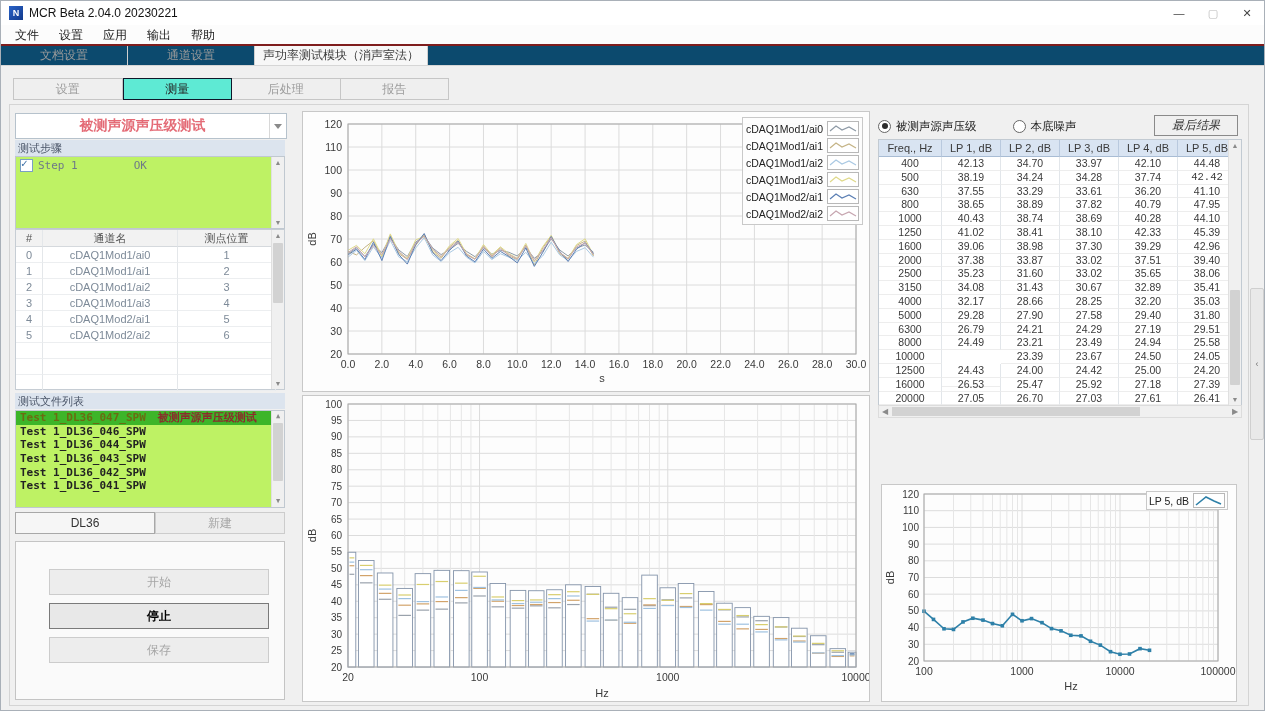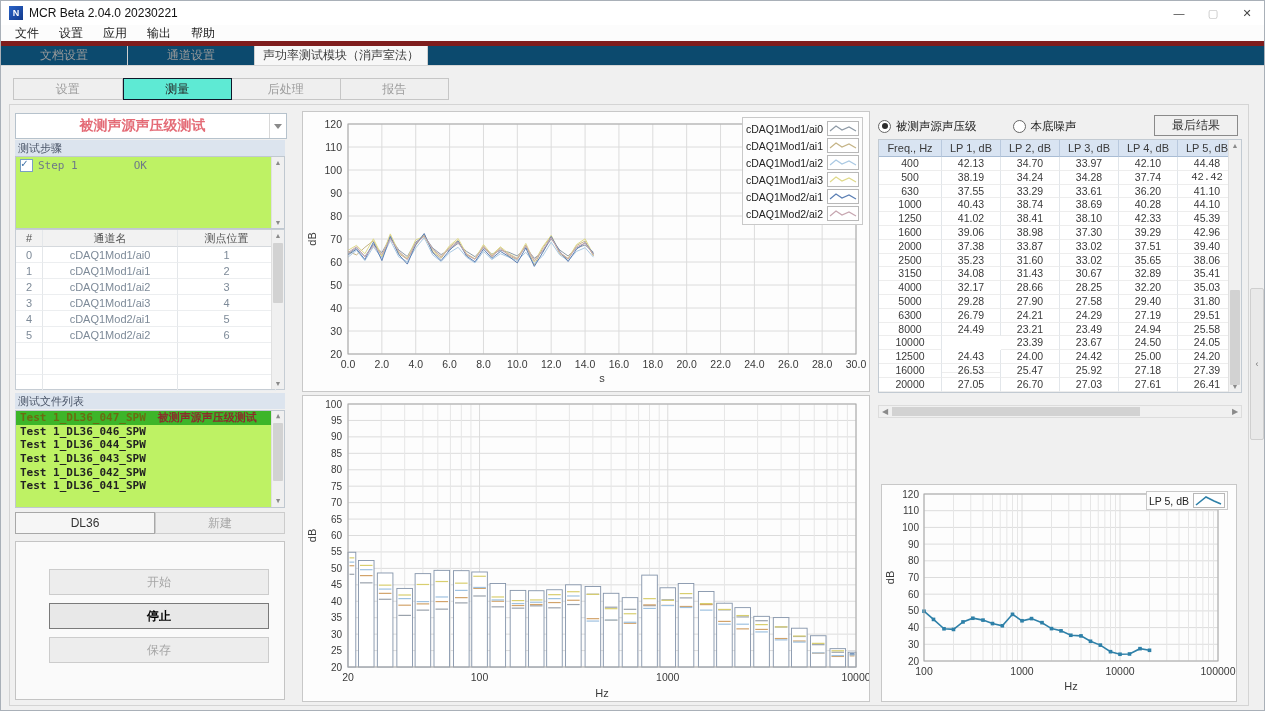--- a/index.html
+++ b/index.html
@@ -7,21 +7,21 @@
   #app{position:relative;width:1263px;height:709px;border:1px solid #a9b0b8;background:#f0f0f0;}
   .abs{position:absolute;}
   
   .titlebar{left:0;top:0;width:100%;height:24px;background:#ffffff;display:flex;align-items:center;}
   .logo{width:14px;height:14px;margin:0 6px 0 8px;background:linear-gradient(135deg,#2a63c8,#123a8c);color:#fff;font-size:9px;font-weight:bold;text-align:center;line-height:14px;}
   .wtitle{font-size:12px;color:#111;}
   .wctrls{margin-left:auto;display:flex;}
   .wbtn{width:34px;height:24px;text-align:center;line-height:24px;color:#444;font-size:11px;}
   .wbtn.max{color:#b8b8b8;}
   
-  .menubar{left:0;top:24px;width:100%;height:21px;background:#fcfcfc;border-bottom:5px solid #7f1d1d;display:flex;align-items:center;padding-left:4px;box-sizing:border-box;}
+  .menubar{left:0;top:24px;width:100%;height:21px;background:#fcfcfc;border-bottom:2px solid #7f1d1d;display:flex;align-items:center;padding-left:4px;box-sizing:border-box;}
   .menuitem{padding:0 10px;line-height:20px;color:#222;}
   
   .maintabs{left:0;top:45px;width:100%;height:19px;display:flex;border-bottom:1px solid #d6d6d6;background:#0c4a6e;}
   .mtab{border-right:1px solid #cfcfcf;text-align:center;line-height:18px;color:#9a9a9a;font-size:12px;}
   .mtab.active{color:#3c3c3c;background:#f7f7f7;}
   
   .subtabs{left:12px;top:77px;width:436px;height:22px;display:flex;}
   .stab{flex:1;border:1px solid #c6c6c6;border-left-width:0;background:#efefef;color:#9c9c9c;text-align:center;line-height:20px;font-size:12px;}
   .stab:first-child{border-left-width:1px;}
   .stab.active{background:#5eead4;border:1px solid #0f172a;color:#222;}
@@ -71,21 +71,21 @@
   .legend{position:absolute;right:6px;top:5px;background:rgba(253,253,253,.95);border:1px solid #c9c9c9;padding:2px 3px;}
   .lrow{display:flex;align-items:center;justify-content:flex-end;height:17px;}
   .llbl{font-size:10.5px;color:#222;margin-right:4px;}
   .lsw{width:30px;height:13px;border:1px solid #b8b8b8;background:#fff;}
   .speclegend{position:absolute;right:8px;top:6px;display:flex;align-items:center;background:#fdfdfd;border:1px solid #c9c9c9;padding:1px 2px;}
   
   .radiorow{left:877px;top:113px;width:364px;height:24px;display:flex;align-items:center;}
   .radio{width:11px;height:11px;border:1px solid #666;border-radius:50%;background:#fff;margin-right:5px;position:relative;flex:none;}
   .radio.sel::after{content:"";position:absolute;left:2.5px;top:2.5px;width:6px;height:6px;border-radius:50%;background:#2c2c2c;}
   .rlbl{font-size:11.5px;color:#222;}
-  .resbtn{position:absolute;right:4px;top:1px;width:84px;height:21px;line-height:19px;border-color:#8a8a8a;background:#f0f0f0;}
+  .resbtn{position:absolute;right:4px;top:1px;width:84px;height:21px;line-height:19px;border-color:#8a8a8a;background:#f0f0f0;font-style:italic;}
   .rt{left:877px;top:138px;width:364px;background:#fff;border:1px solid #c2cad2;box-sizing:border-box;}
   .rtrow{display:flex;height:13.8px;line-height:13.8px;font-size:10.5px;}
   .rtrow.hdr{height:17px;line-height:17px;background:#d9e4f2;font-size:11px;color:#1f3b60;}
   .rtc{border-right:1px solid #e2e6ea;border-bottom:1px solid #ededed;text-align:center;color:#3a3a3a;overflow:hidden;}
   .rtrow.hdr .rtc{border-right:1px solid #b9c9de;border-bottom:1px solid #a8bcd4;}
   .hscroll{left:877px;top:404px;width:364px;height:13px;background:#f0f0f0;border:1px solid #dcdcdc;box-sizing:border-box;position:absolute;}
   .harr{position:absolute;top:0;width:12px;height:11px;color:#8a8a8a;font-size:8px;text-align:center;line-height:11px;}
   .hthumb{position:absolute;left:13px;top:1px;height:9px;width:248px;background:#d2d2d2;}
   .collapse{left:1249px;top:287px;width:12px;height:150px;background:#e9e9e9;border:1px solid #cfcfcf;border-radius:2px;color:#777;font-size:9px;display:flex;align-items:center;justify-content:center;}
 </style>
@@ -576,20 +576,28 @@
       </div>
       <div class="rtrow">
         <span class="rtc" style="width: 62px;">630</span>
         <span class="rtc" style="width: 58px;">37.55</span>
         <span class="rtc" style="width: 58px;">33.29</span>
         <span class="rtc" style="width: 58px;">33.61</span>
         <span class="rtc" style="width: 58px;">36.20</span>
         <span class="rtc" style="width: 58px;">41.10</span>
       </div>
       <div class="rtrow">
+        <span class="rtc" style="width: 62px;">800</span>
+        <span class="rtc" style="width: 58px;">38.65</span>
+        <span class="rtc" style="width: 58px;">38.89</span>
+        <span class="rtc" style="width: 58px;">37.82</span>
+        <span class="rtc" style="width: 58px;">40.79</span>
+        <span class="rtc" style="width: 58px;">47.95</span>
+      </div>
+      <div class="rtrow">
         <span class="rtc" style="width: 62px;">1000</span>
         <span class="rtc" style="width: 58px;">40.43</span>
         <span class="rtc" style="width: 58px;">38.74</span>
         <span class="rtc" style="width: 58px;">38.69</span>
         <span class="rtc" style="width: 58px;">40.28</span>
         <span class="rtc" style="width: 58px;">44.10</span>
       </div>
       <div class="rtrow">
         <span class="rtc" style="width: 62px;">1250</span>
         <span class="rtc" style="width: 58px;">41.02</span>

